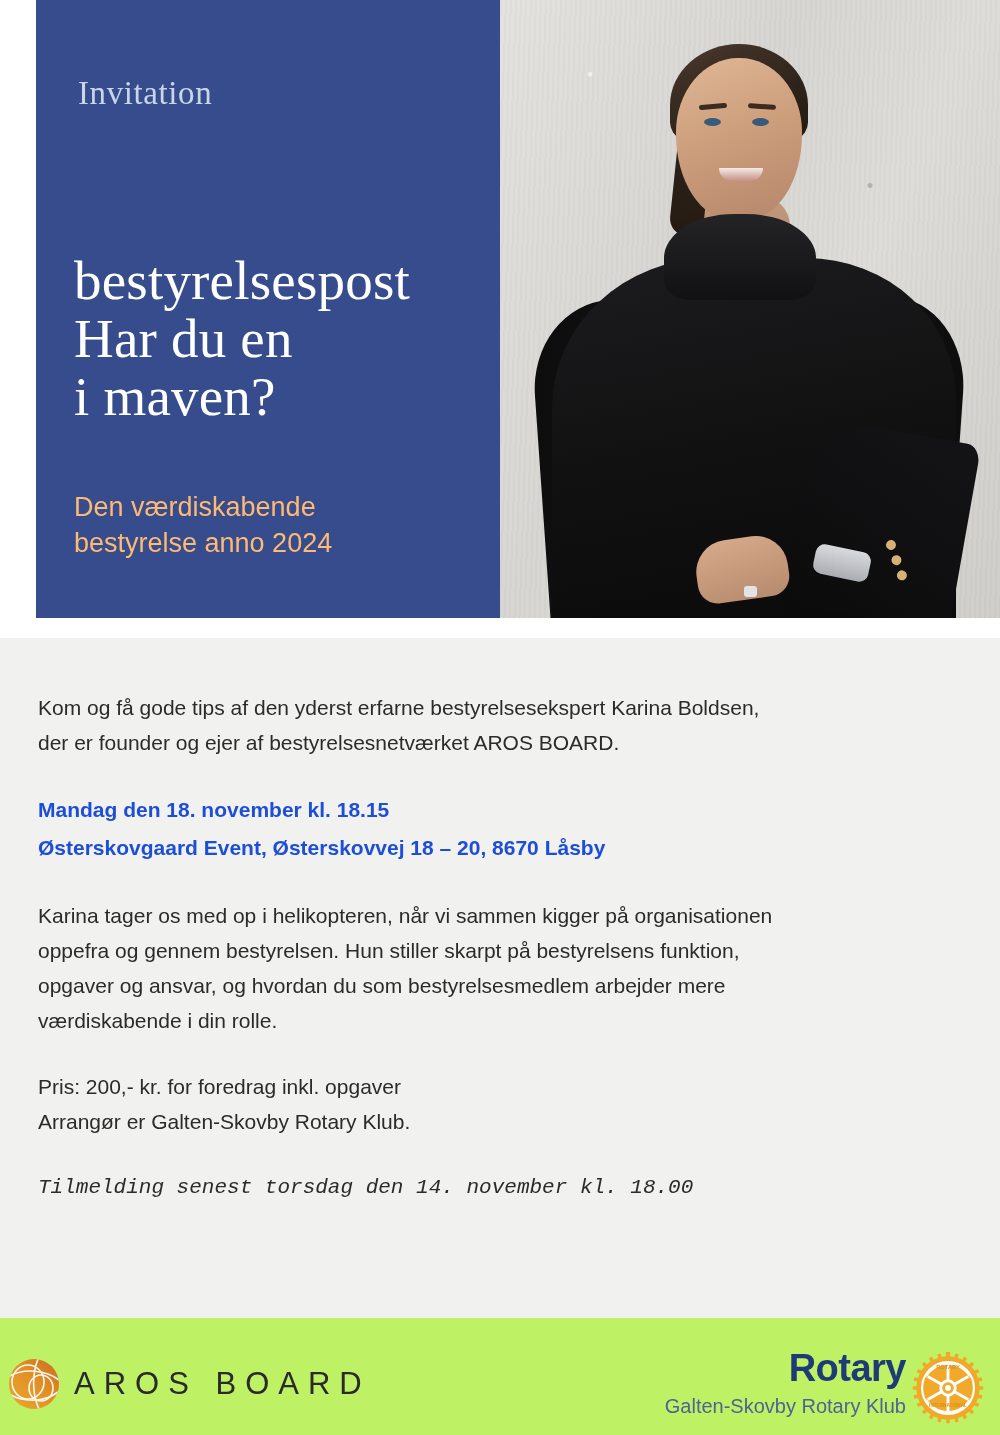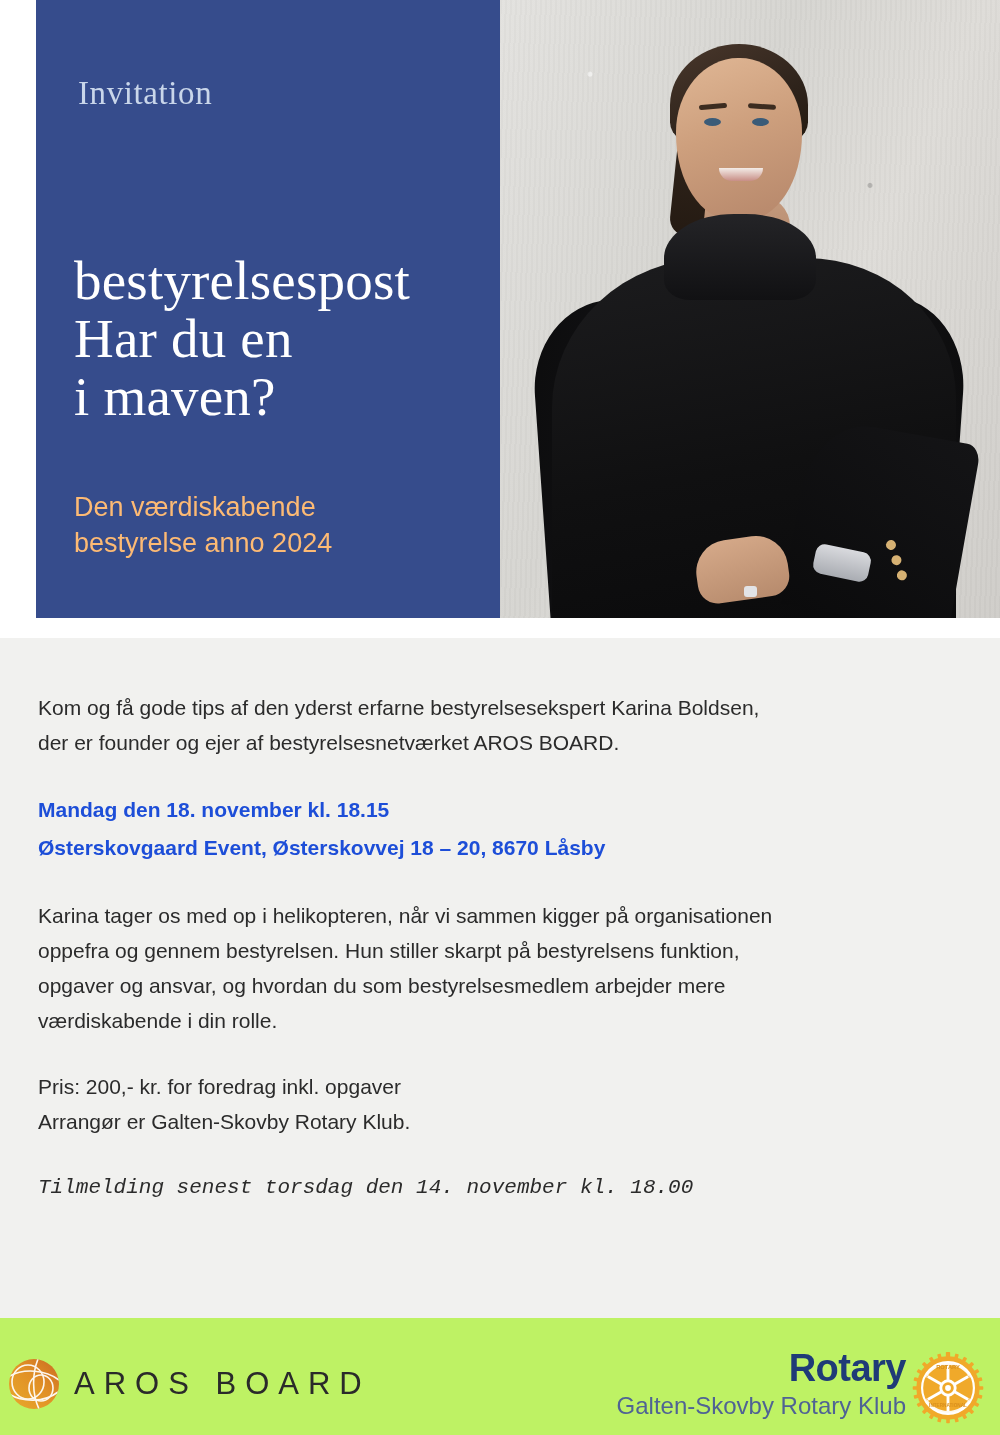--- a/index.html
+++ b/index.html
@@ -317,21 +317,21 @@
     font-size: 38px;
     font-weight: bold;
     color: #1f3b77;
     letter-spacing: -0.5px;
     line-height: 44px;
   }
   .rotary-club {
     position: absolute;
     right: 78px;
     top: 46px;
-    font-size: 24px;
+    font-size: 20px;
     color: #4f6394;
     line-height: 28px;
     white-space: nowrap;
     text-align: center;
   }
   .rotary-mark {
     position: absolute;
     right: 0;
     top: 6px;
     width: 72px;

